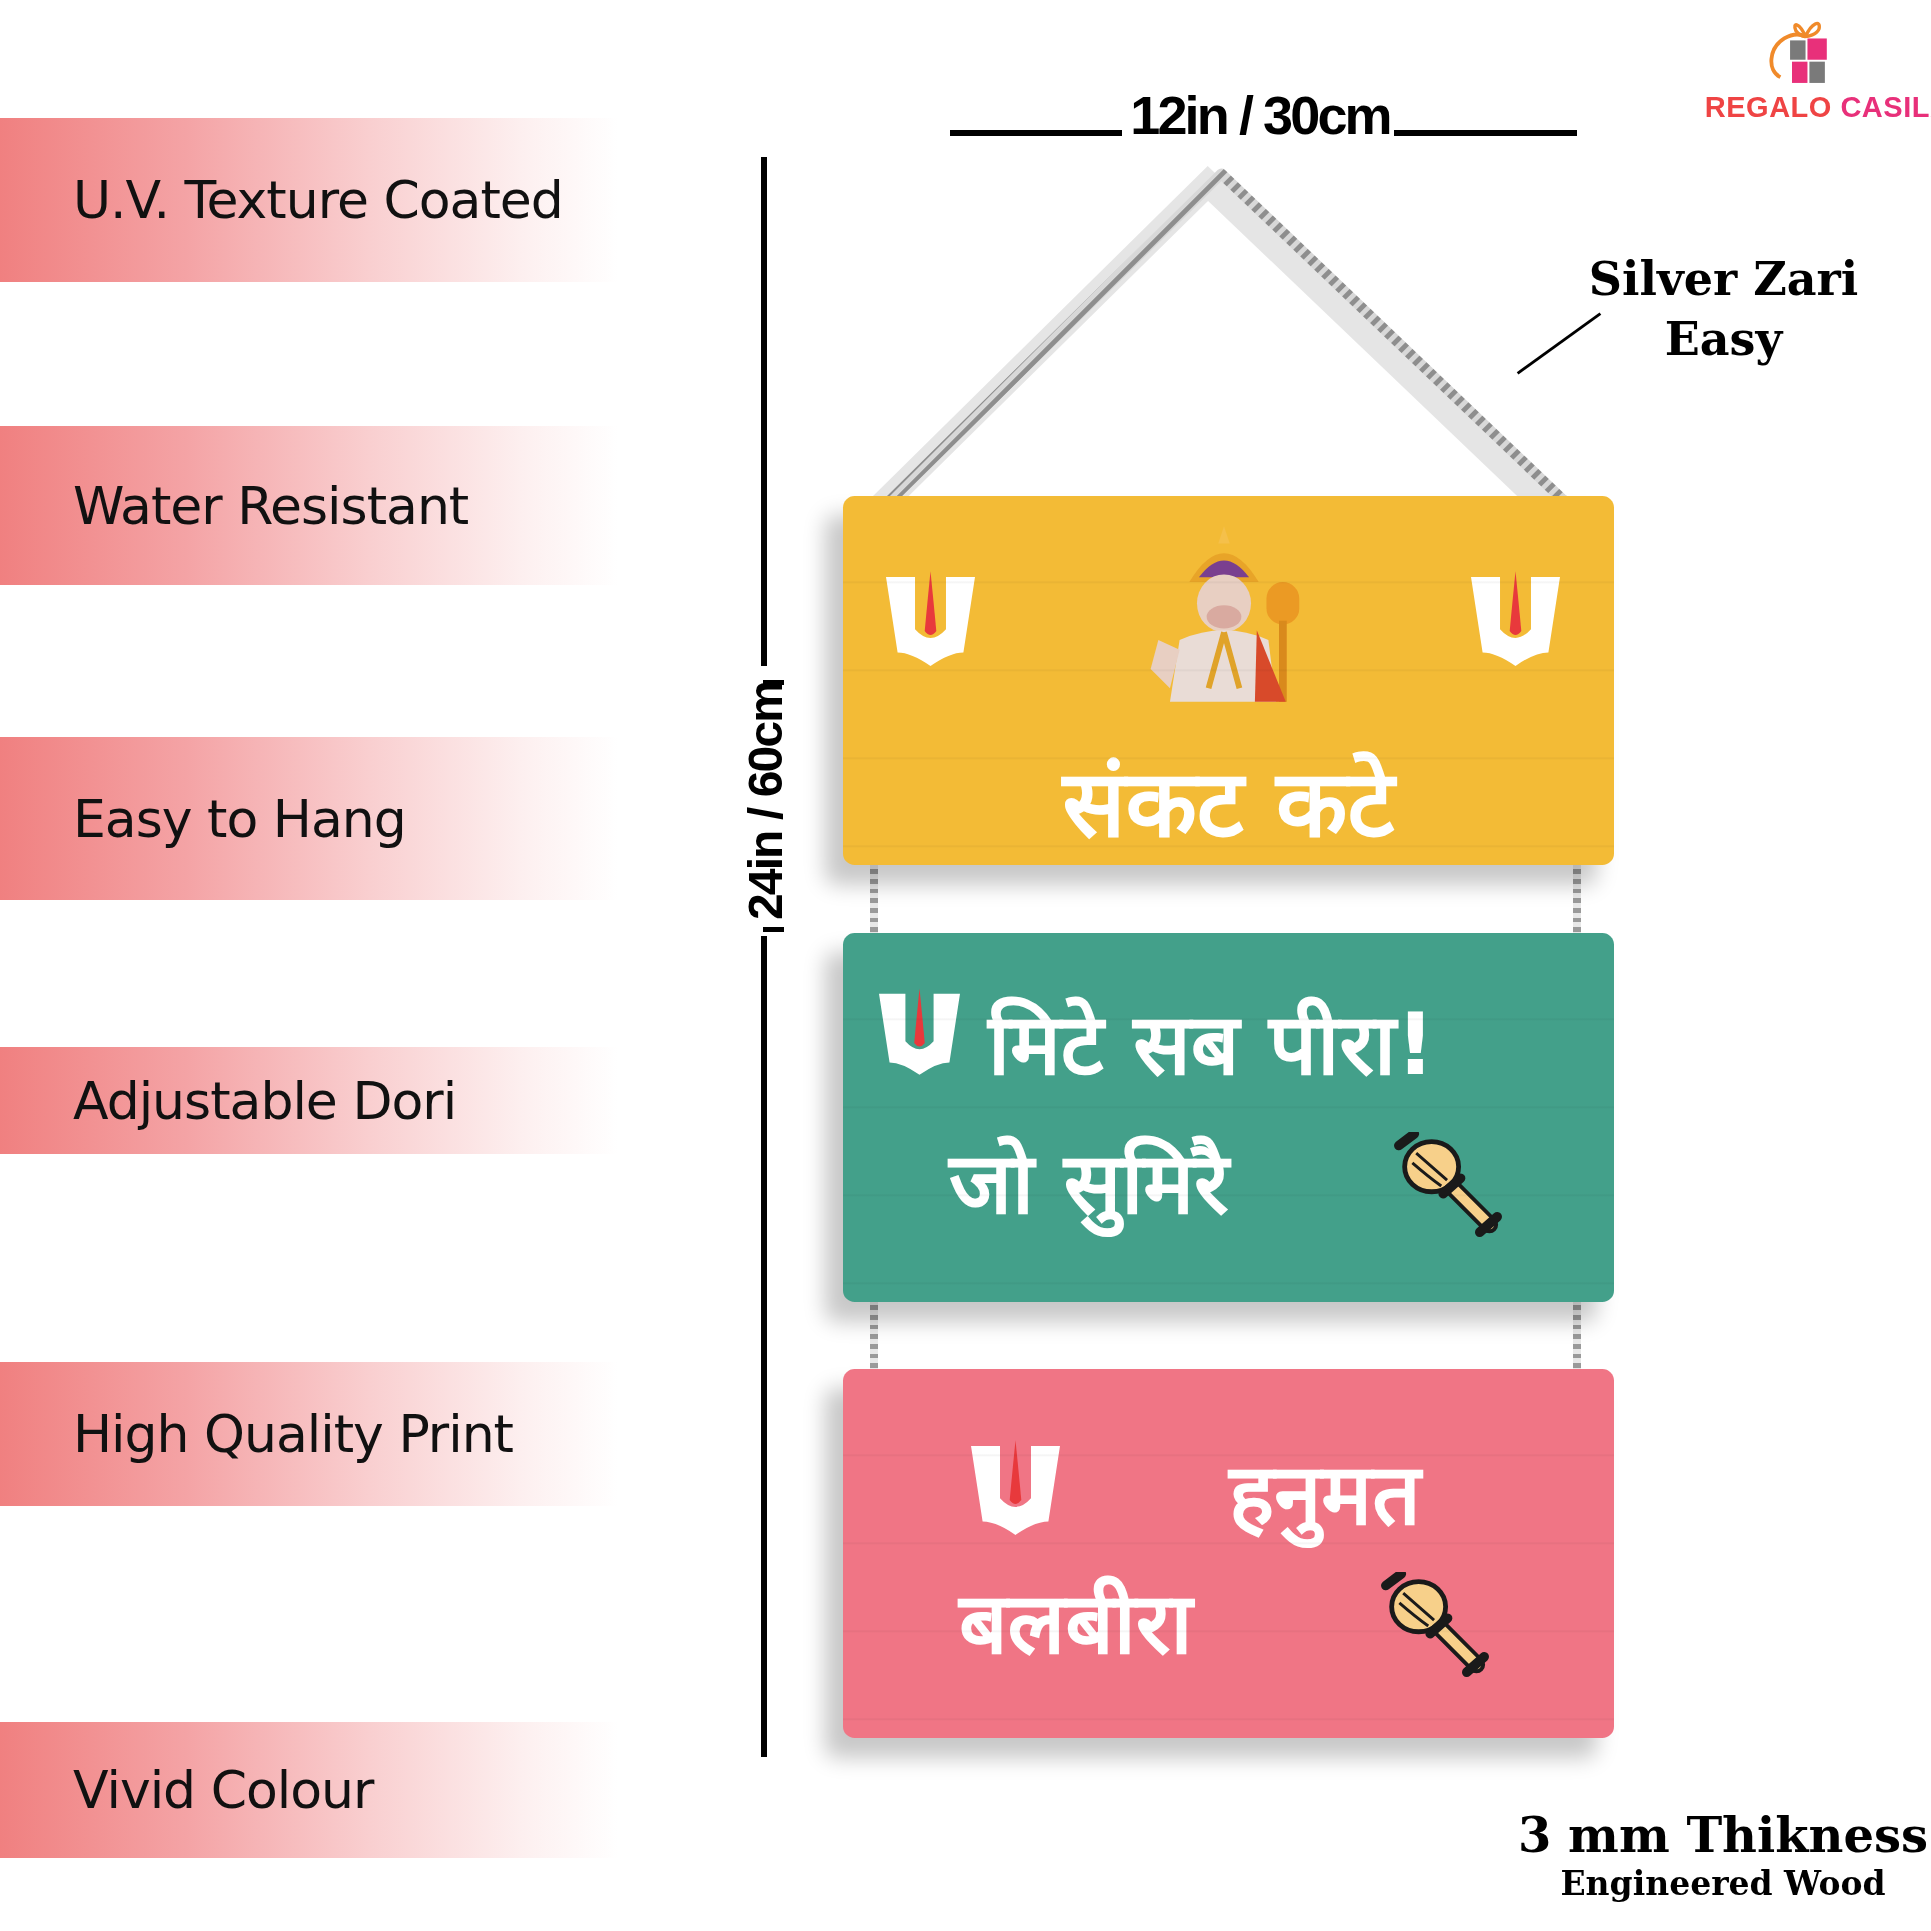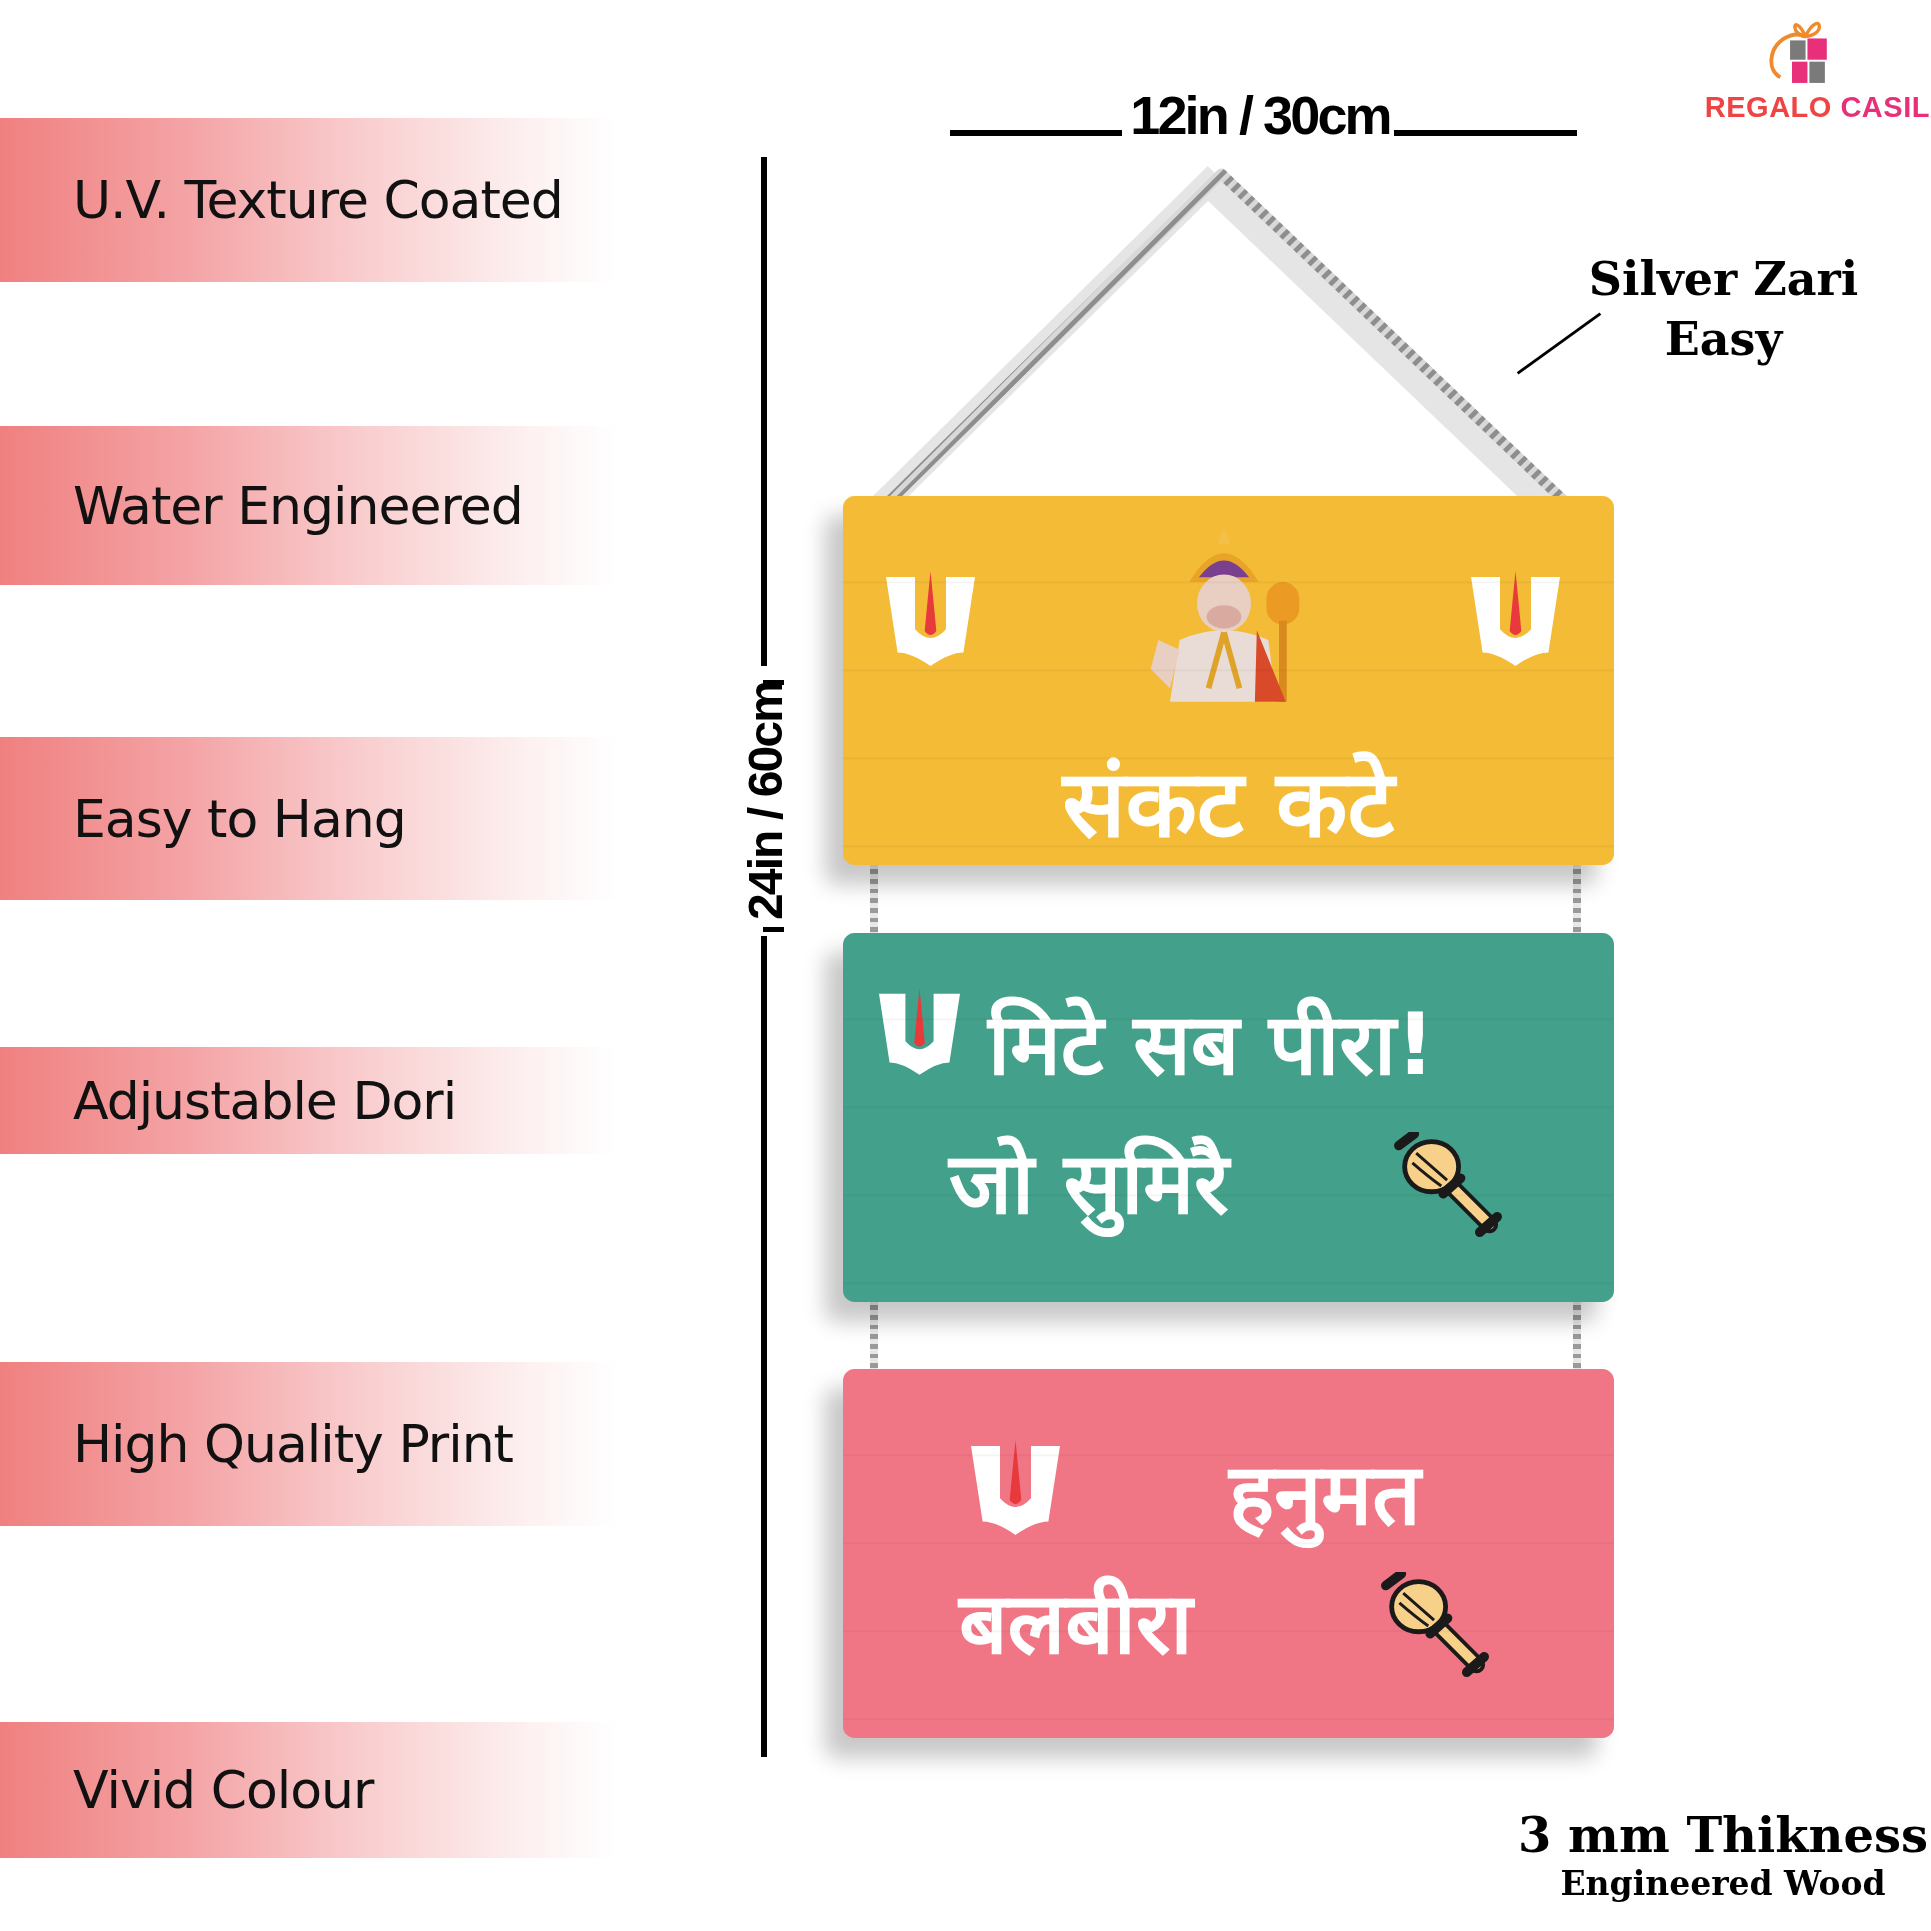--- a/index.html
+++ b/index.html
@@ -73,29 +73,29 @@
 
     .rope { position: absolute; width: 7.7px; background: repeating-linear-gradient(to bottom, #9a9a9a 0 4.8px, #e8e8e8 4.8px 9.7px); border-radius: 3.9px; }
   </style>
 </head>
 <body>
 
 <div class="band" style="top:118px;height:164px;">
   <span class="band-label">U.V. Texture Coated</span>
 </div>
 <div class="band" style="top:426px;height:159px;">
-  <span class="band-label">Water Engineered</span>
+  <span class="band-label">Water Resistant</span>
 </div>
 <div class="band" style="top:737px;height:163px;">
   <span class="band-label">Easy to Hang</span>
 </div>
 <div class="band" style="top:1047px;height:107px;">
   <span class="band-label">Adjustable Dori</span>
 </div>
-<div class="band" style="top:1362px;height:164px;">
+<div class="band" style="top:1362px;height:144px;">
   <span class="band-label">High Quality Print</span>
 </div>
 <div class="band" style="top:1680px;height:136px;margin-top:42px;">
   <span class="band-label">Vivid Colour</span>
 </div>
 
 <div class="dim-line-v"></div>
 <div class="dim-v-gap"></div>
 <div class="dim-v-tick" style="left:763px;top:680px;"></div>
 <div class="dim-v-tick" style="left:763px;top:927px;"></div>

